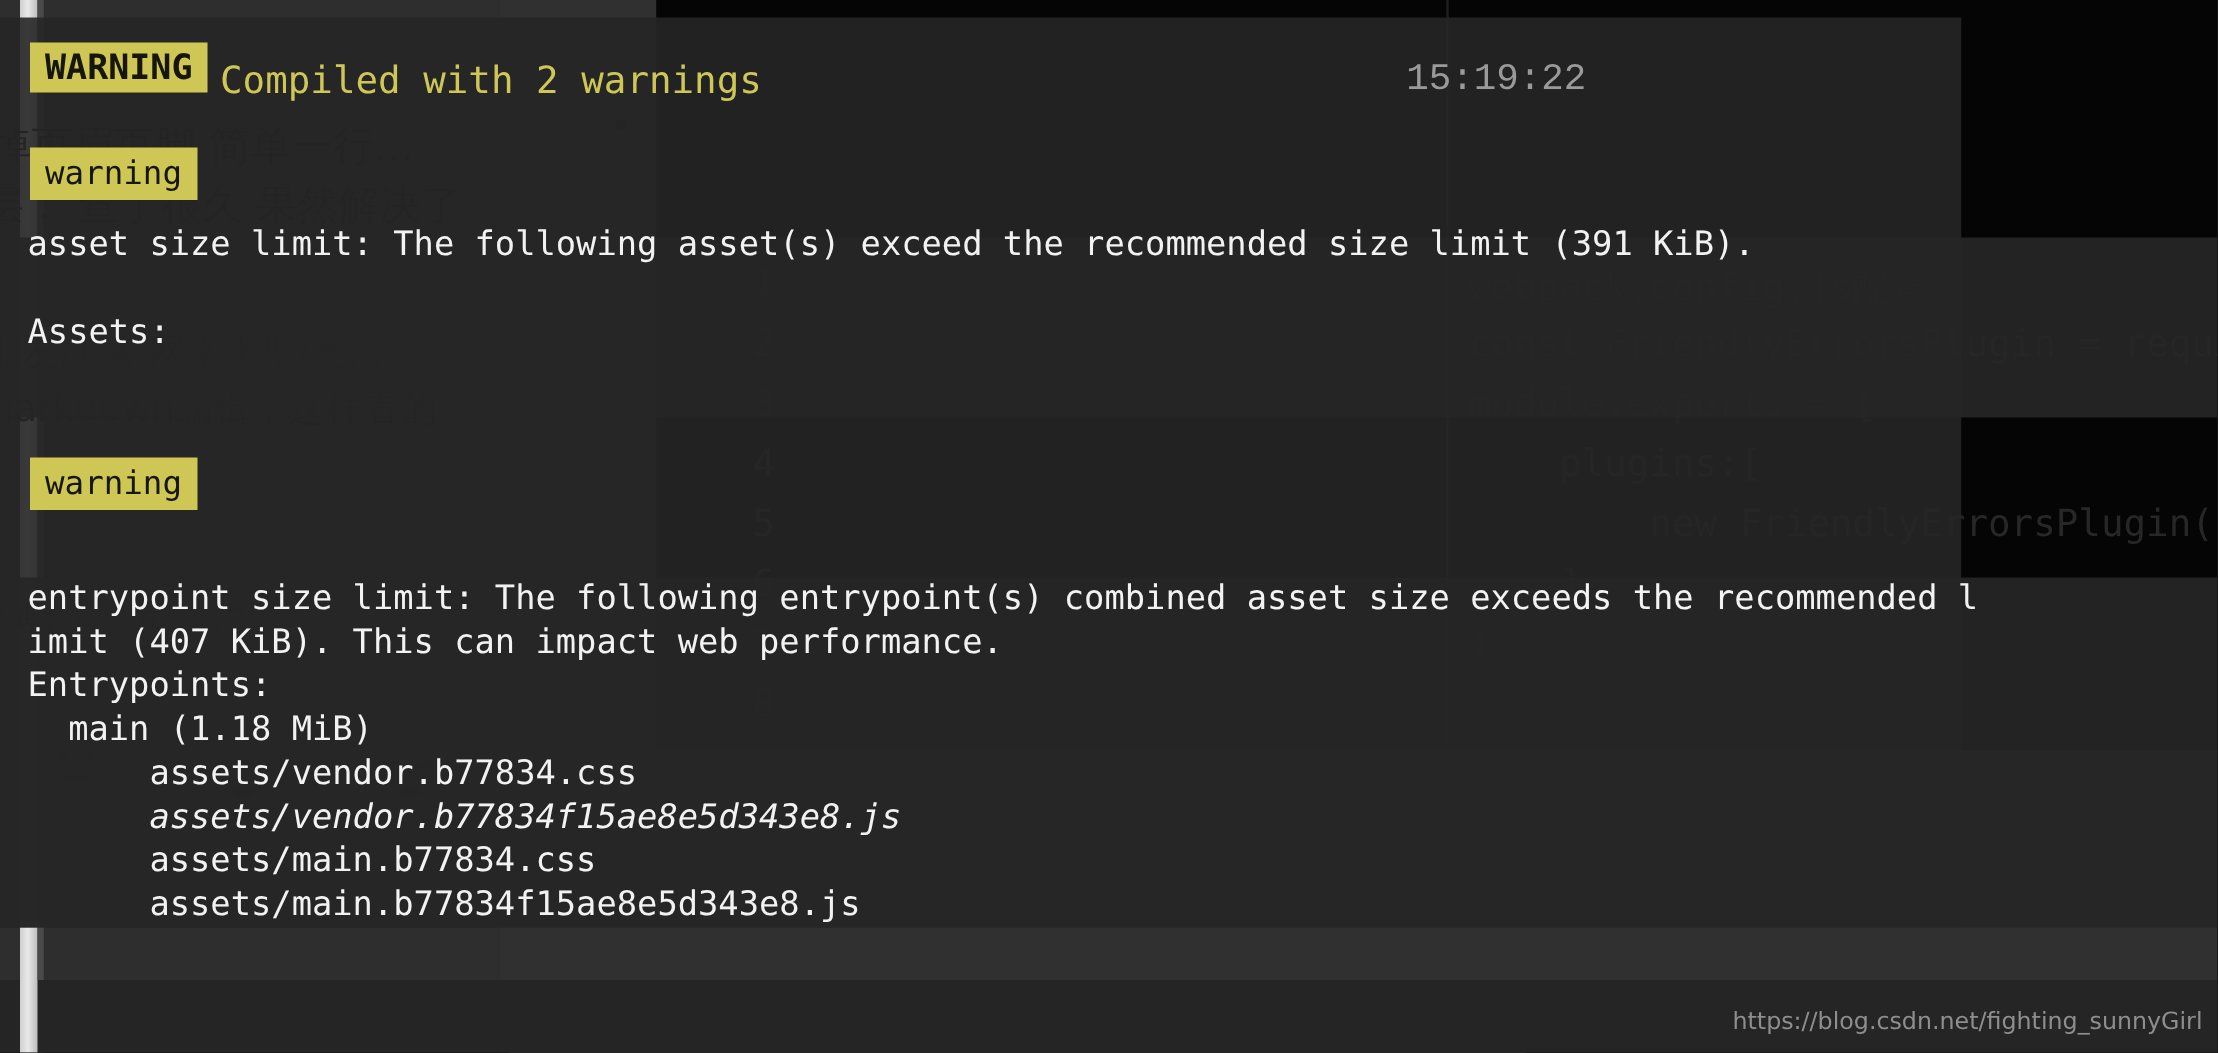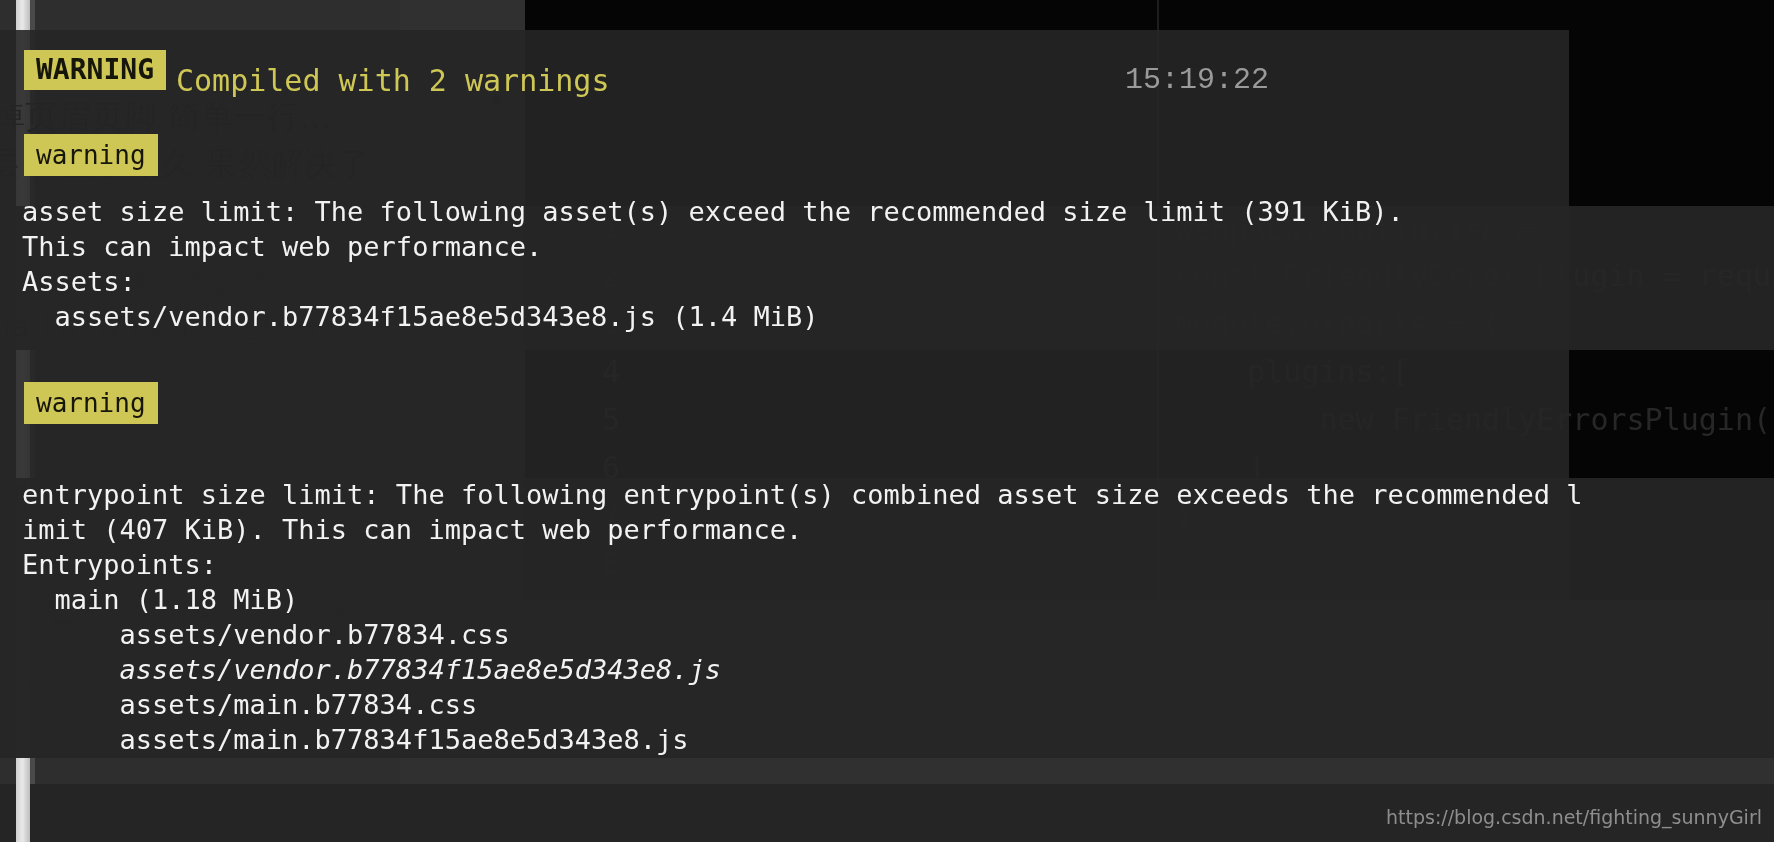--- a/index.html
+++ b/index.html
@@ -51,21 +51,21 @@
 
   
   .emoji{position:absolute;border-radius:50%;background:#4d4522;opacity:.75;}
   .emoji .eye{position:absolute;width:7px;height:8px;border-radius:50%;background:#15130a;}
   .emoji .mouth{position:absolute;background:#15130a;}
   .emoji-label{position:absolute;color:#4a4a4a;font-size:21px;
     font-family:"DejaVu Sans","Liberation Sans",sans-serif;white-space:nowrap;}
 
   
   #term{
-    position:absolute;left:0;top:30px;width:1569px;height:728px;
+    position:absolute;left:0;top:14px;width:1569px;height:728px;
     background:rgba(38,38,38,0.90);
     color:#f2f2f2;
   }
   .term-line{
     position:absolute;white-space:pre;
     font-family:"DejaVu Sans Mono","Liberation Mono",monospace;
     font-size:27px;line-height:32px;letter-spacing:0px;
   }
   .badge{
     position:absolute;background:#cfc755;color:#16160b;
@@ -161,23 +161,21 @@
 <div id="term">
 
   <div class="badge" style="left:24px;top:20px;">WARNING</div>
   <div id="headline">Compiled with 2 warnings</div>
   <div id="clock">15:19:22</div>
 
   <div class="badge small" style="left:24px;top:104px;">warning</div>
 
   <div class="warn-band" style="top:176px;height:144px;"></div>
   <div class="term-line" style="left:22px;top:166px;">asset size limit: The following asset(s) exceed the recommended size limit (391 KiB).</div>
-  <div class="term-line" style="left:22px;top:201px;">This can impact web performance.</div>
   <div class="term-line" style="left:22px;top:236px;">Assets:</div>
-  <div class="term-line" style="left:22px;top:271px;">  assets/vendor.b77834f15ae8e5d343e8.js (1.4 MiB)</div>
 
   <div class="badge small" style="left:24px;top:352px;">warning</div>
 
   <div class="warn-band" style="top:448px;height:280px;"></div>
   <div class="term-line" style="left:22px;top:449px;">entrypoint size limit: The following entrypoint(s) combined asset size exceeds the recommended l</div>
   <div class="term-line" style="left:22px;top:484px;">imit (407 KiB). This can impact web performance.</div>
   <div class="term-line" style="left:22px;top:519px;">Entrypoints:</div>
   <div class="term-line" style="left:22px;top:554px;">  main (1.18 MiB)</div>
   <div class="term-line" style="left:22px;top:589px;">      assets/vendor.b77834.css</div>
   <div class="term-line" style="left:22px;top:624px;font-style:italic;">      assets/vendor.b77834f15ae8e5d343e8.js</div>

